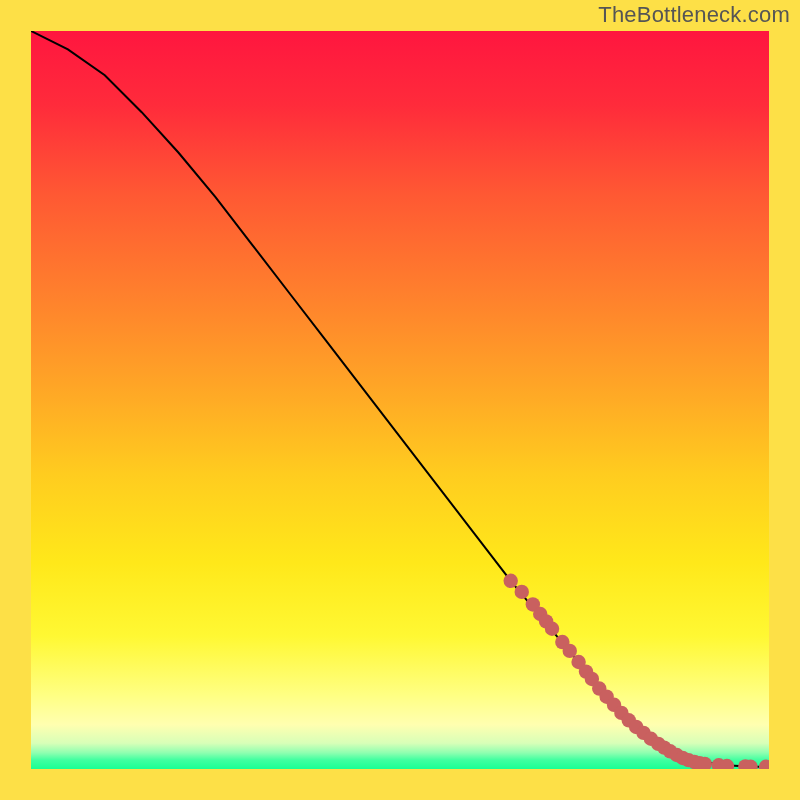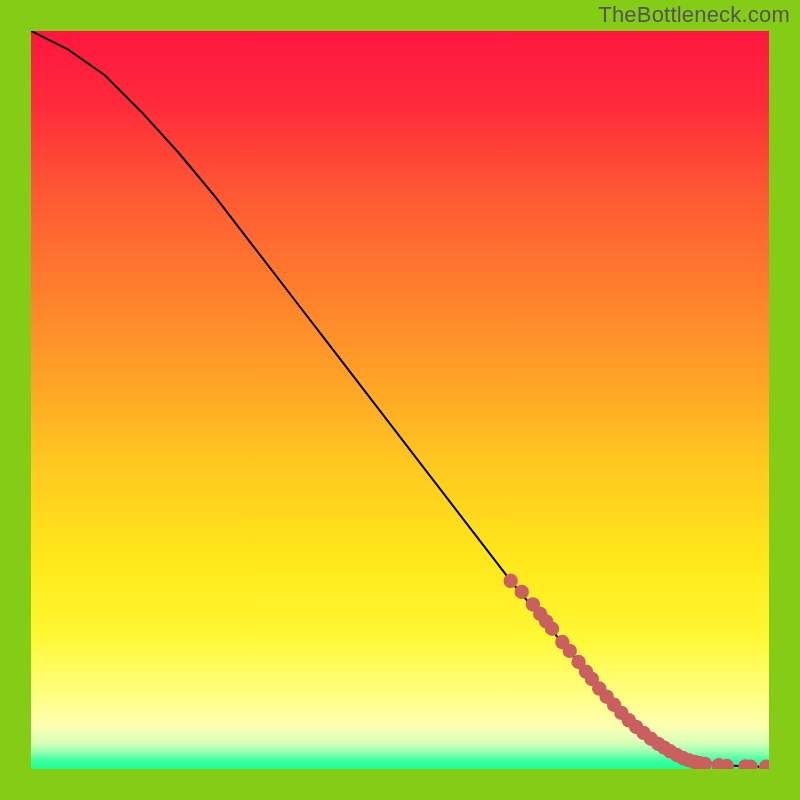--- a/index.html
+++ b/index.html
@@ -8,21 +8,21 @@
     width: 800px;
     height: 800px;
     background: #000;
     font-family: Arial, Helvetica, sans-serif;
     overflow: hidden;
   }
   .stage {
     position: relative;
     width: 800px;
     height: 800px;
-    background: #84cc16;
+    background: #fde047;
   }
   .watermark {
     position: absolute;
     top: 2px;
     right: 10px;
     color: #555;
     font-size: 22px;
     font-weight: 500;
     letter-spacing: 0.2px;
     user-select: none;

